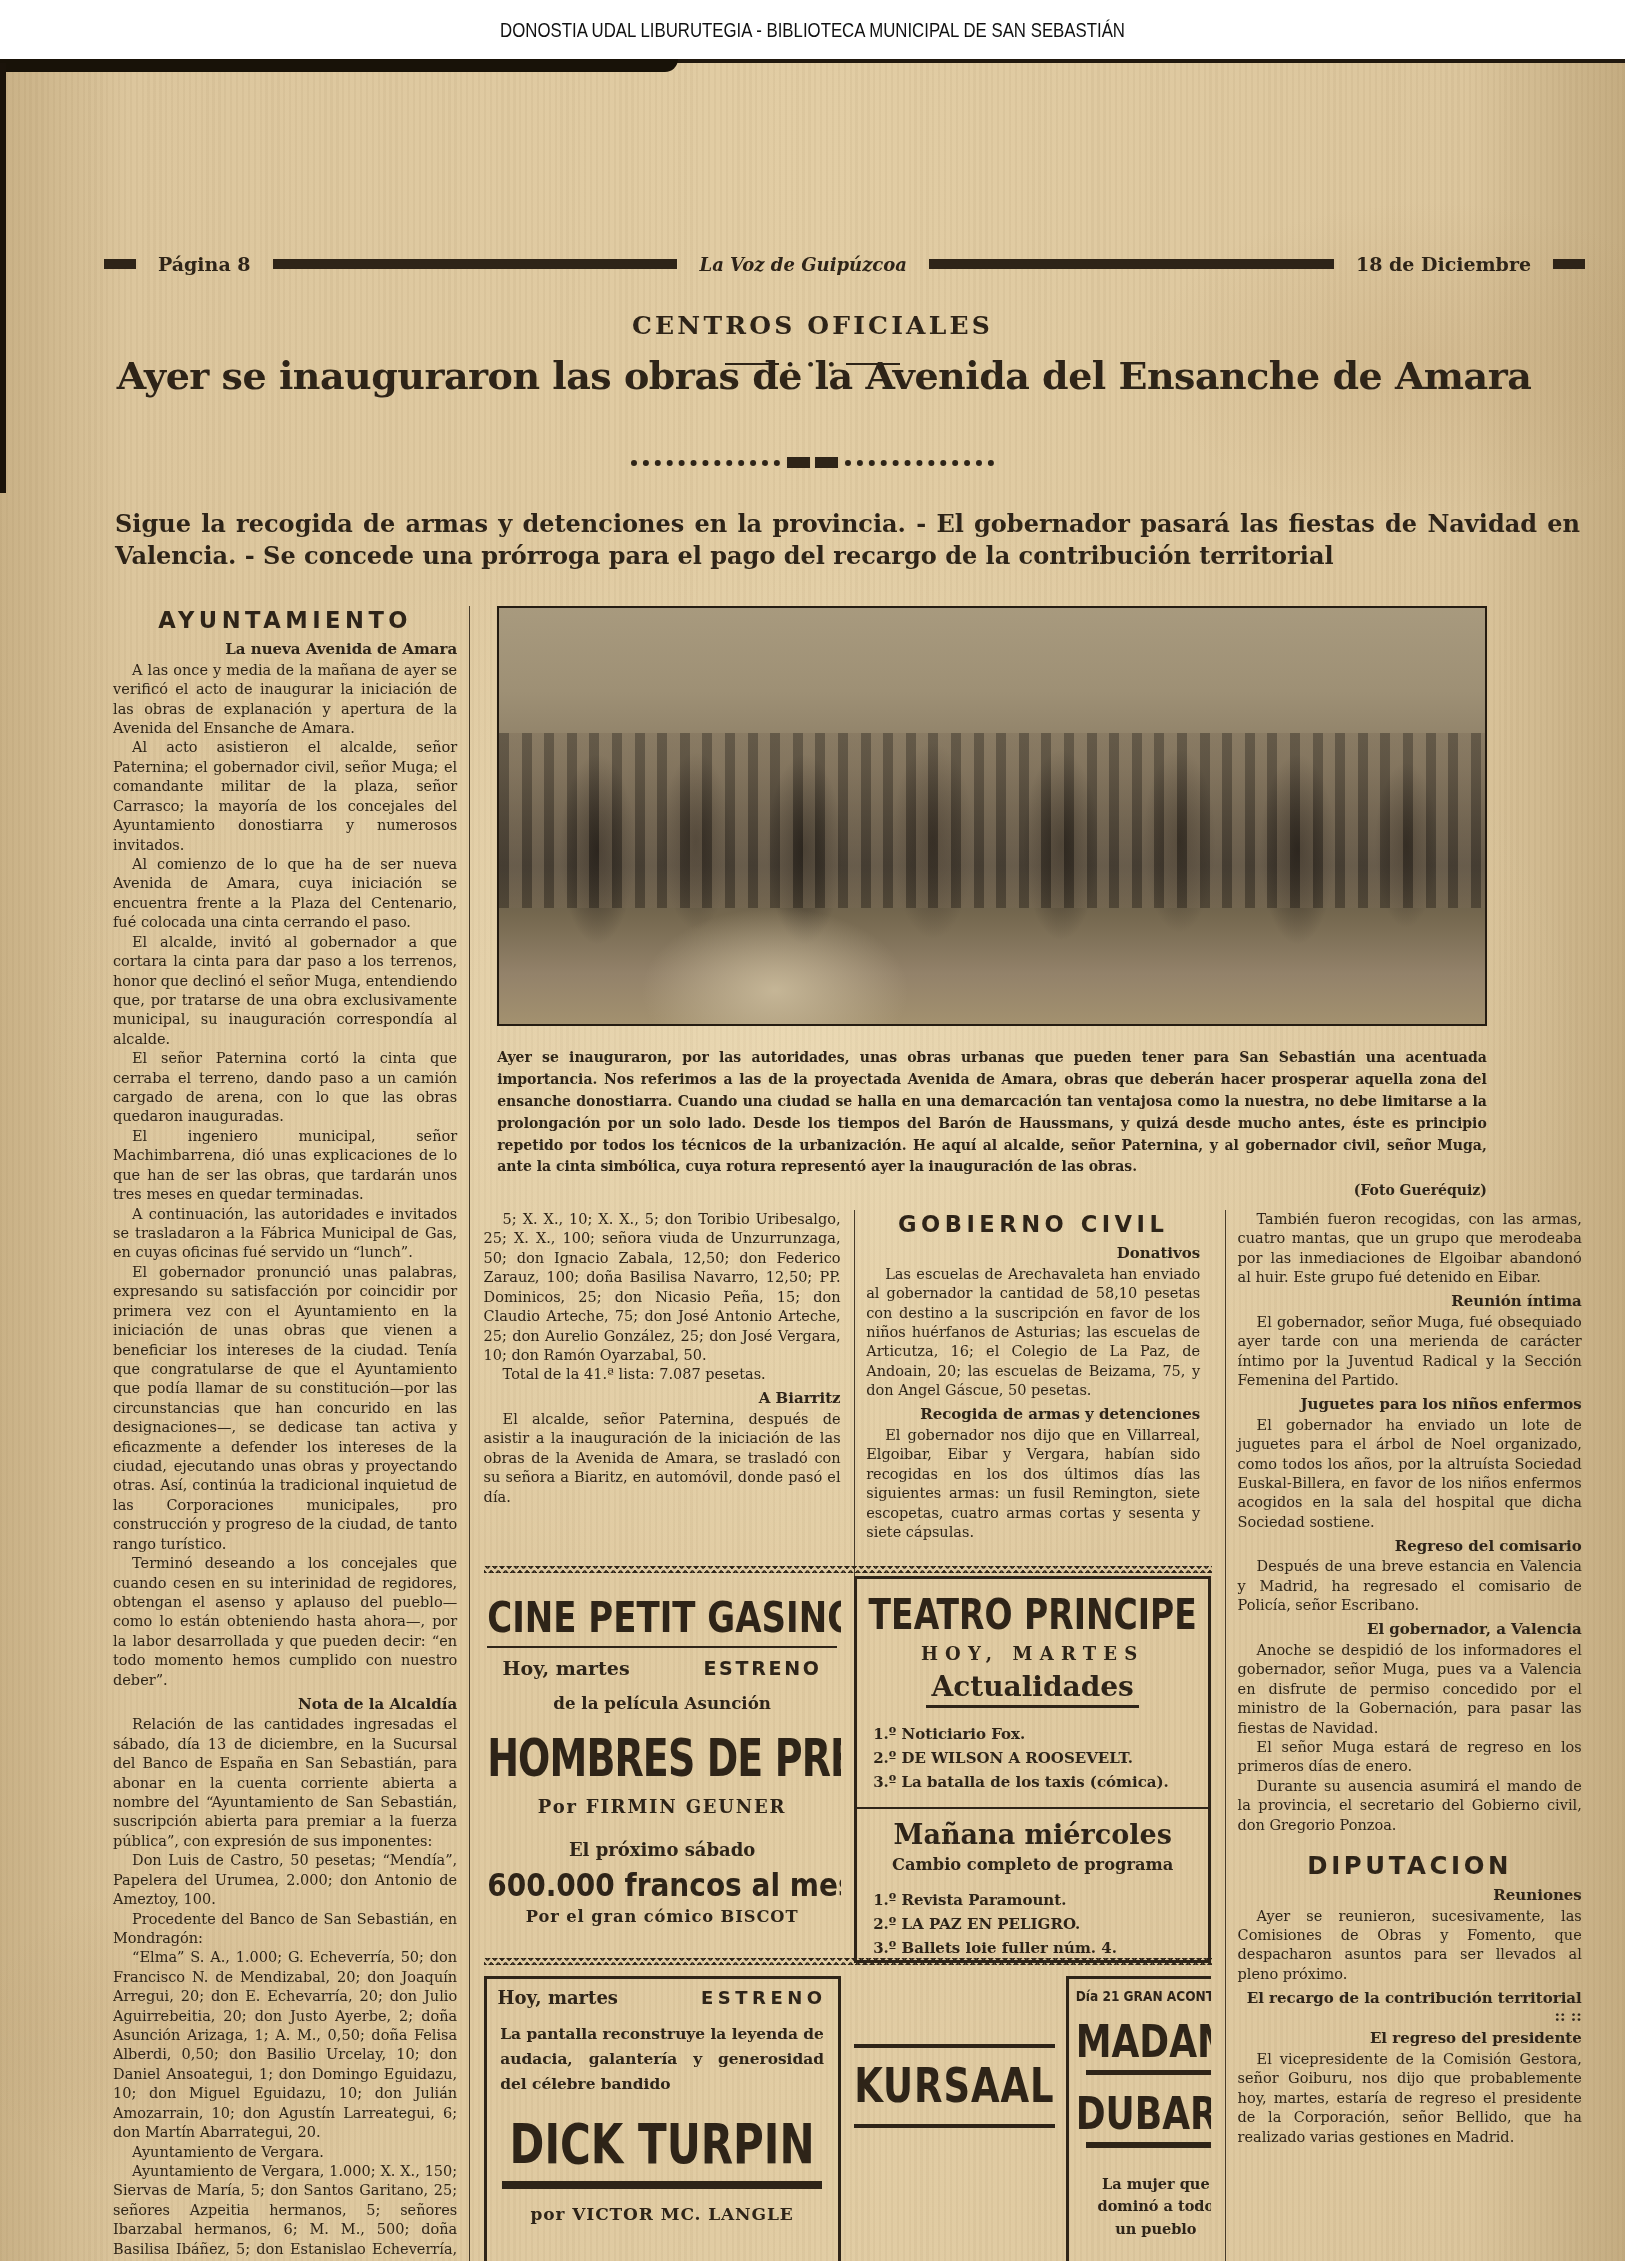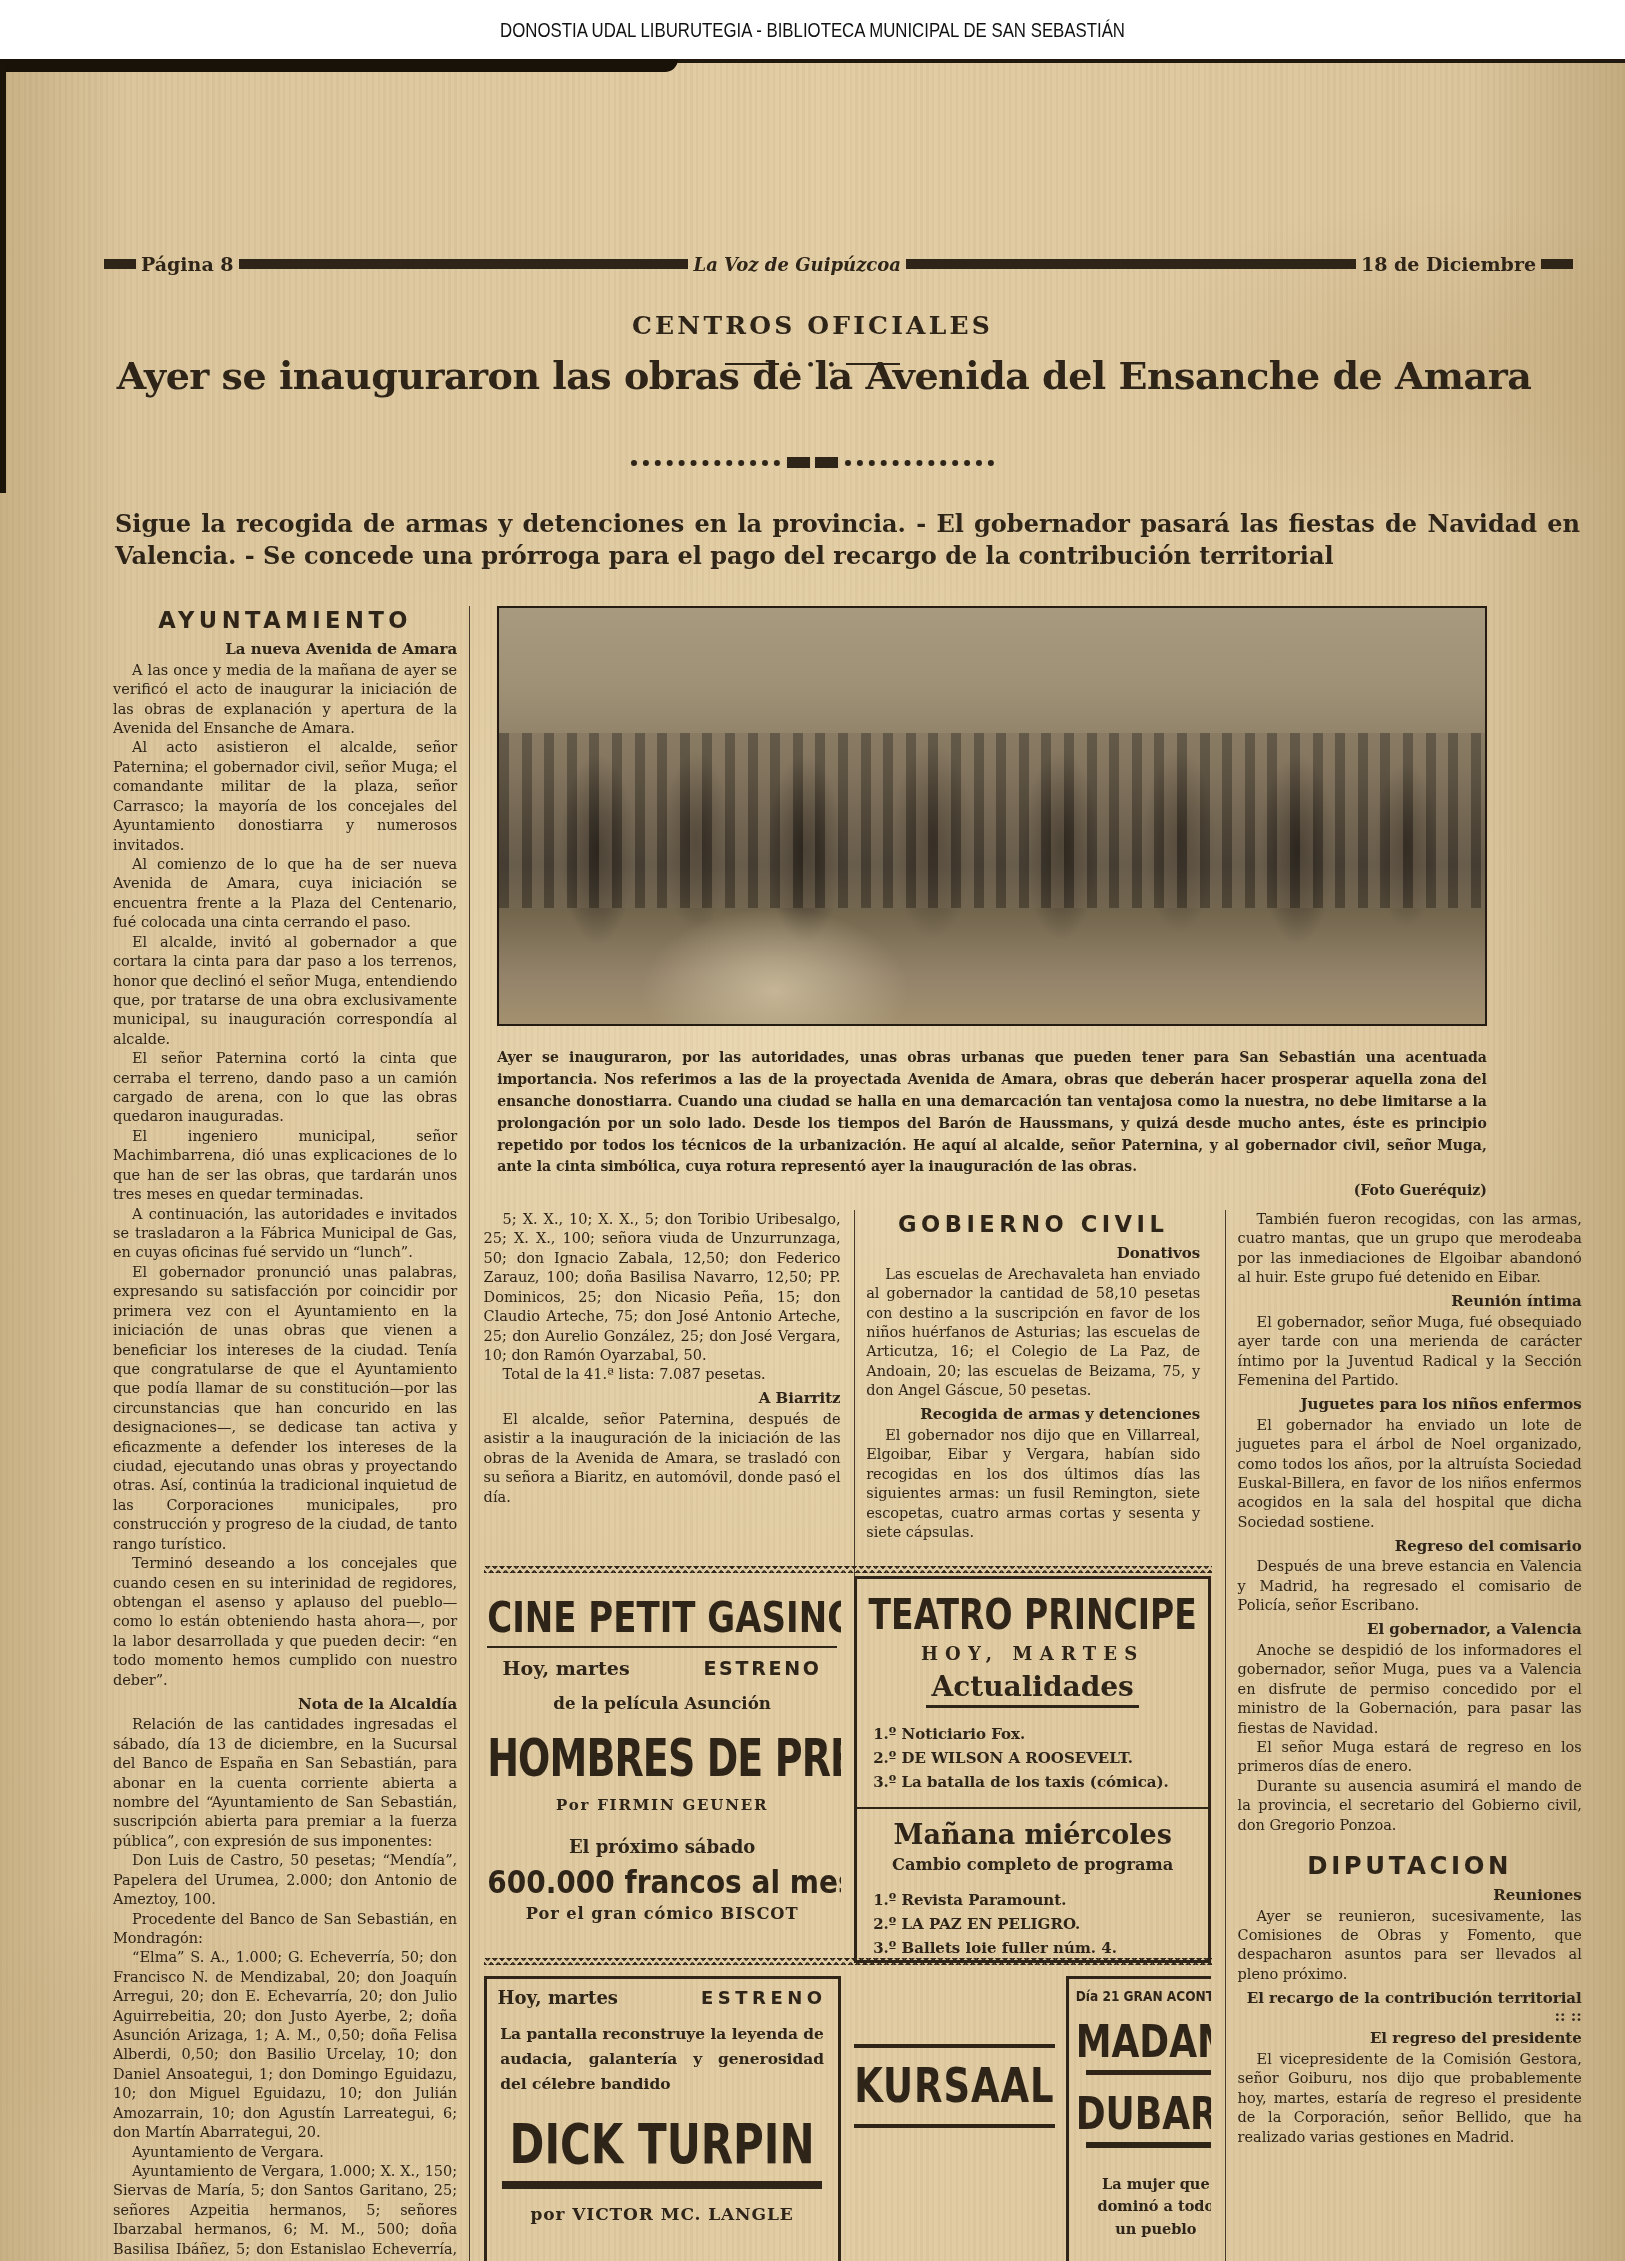--- a/index.html
+++ b/index.html
@@ -19,21 +19,21 @@
       radial-gradient(407px 226px at 88% 12%, rgba(150,110,60,.14), transparent 70%),
       radial-gradient(317px 226px at 12% 80%, rgba(150,110,60,.12), transparent 70%),
       radial-gradient(1085px 769px at 50% 40%, rgba(255,246,218,.28), transparent 72%),
       repeating-linear-gradient(90deg, rgba(125,98,58,.06) 0 2.3px, rgba(0,0,0,0) 2.3px 5.9px),
       linear-gradient(90deg, #c9b186 0%, #dcc69d 8%, #e2cda4 50%, #dcc69d 90%, #c4ac81 100%);
   }
   .edge-top { position:absolute; top:-4.5px; left:0; width:678px; height:13.6px; background:#181208; border-radius:0 0 15.4px 2.7px; }
   .edge-left { position:absolute; top:0; left:0; width:6.3px; height:430px; background:#1a130a; }
 
   
-  .masthead { position:absolute; top:190px; left:104px; right:52px; display:flex; align-items:center; gap:5px; }
+  .masthead { position:absolute; top:190px; left:104px; right:40px; display:flex; align-items:center; gap:22px; }
   .mh-bar { flex:1; height:4.1px; border-top:7.2px solid var(--ink); border-bottom:3.2px solid var(--ink); }
   .mh-bar.short { flex:0 0 32px; }
   .mh-page, .mh-date { font-size:19px; font-weight:bold; white-space:nowrap; }
   .mh-title { font-size:18px; font-style:italic; font-weight:bold; white-space:nowrap; }
 
   .section { position:absolute; top:248px; left:0; right:0; text-align:center; font-size:25px; font-weight:bold; letter-spacing:3.2px; }
   .section-div { position:absolute; top:293px; left:0; right:0; display:flex; justify-content:center; align-items:center; gap:6.3px; }
   .sd-line { width:54px; height:2.7px; background:var(--ink); }
   .sd-dots { font-size:13.6px; letter-spacing:3.6px; font-weight:bold; }
 
@@ -94,21 +94,21 @@
 
   
   .cine { grid-area:4/2/5/3; margin-top:11px; padding:5.4px 3.6px 0; text-align:center; overflow:hidden; }
   .disp { font-family:"DejaVu Sans", sans-serif; font-weight:bold; white-space:nowrap; }
   .cine-title { font-size:34px; transform:scaleY(1.25); transform-origin:center top; }
   .cine-rule { height:2.3px; background:var(--ink); margin:13.6px 0 9px; }
   .cine-row1 { display:flex; justify-content:space-between; padding:0 15.4px; font-size:19px; font-weight:bold; }
   .cine-estreno { font-family:"DejaVu Sans", sans-serif; letter-spacing:2.7px; }
   .cine-l2 { font-size:16.7px; font-weight:bold; margin-top:13.6px; }
   .cine-film { font-size:38px; letter-spacing:-0.9px; transform:scaleY(1.35); margin:23.5px 0 15.4px; }
-  .cine-by { font-size:15px; font-weight:bold; letter-spacing:1.8px; }
+  .cine-by { font-size:18px; font-weight:bold; letter-spacing:1.8px; }
   .cine-next { font-size:18px; font-weight:bold; margin-top:22px; }
   .cine-film2 { font-size:28px; transform:scaleY(1.15); margin:9px 0 5.4px; }
   .cine-by2 { font-size:16.3px; font-weight:bold; letter-spacing:0.9px; }
 
   .teatro { grid-area:4/3/5/4; border:3.2px solid var(--ink); padding:10px 6px; text-align:center; overflow:hidden; }
   .teatro-title { font-size:33px; transform:scaleY(1.3); transform-origin:center top; }
   .teatro-day { font-size:18px; font-weight:bold; letter-spacing:7.2px; margin-top:15.4px; }
   .teatro-prog { font-size:28px; font-weight:bold; display:inline-block; border-bottom:3.6px solid var(--ink); padding:0 5.4px 2.7px; margin-top:5.4px; }
   .teatro-items { margin-top:13.6px; text-align:left; padding:0 10px; font-size:15px; font-weight:bold; line-height:1.6; }
   .teatro-items div { white-space:nowrap; }

